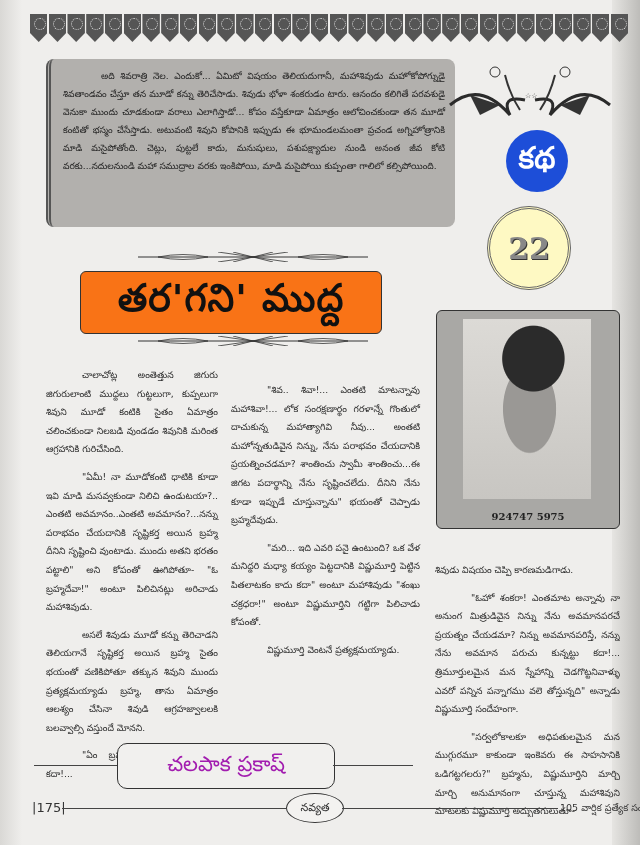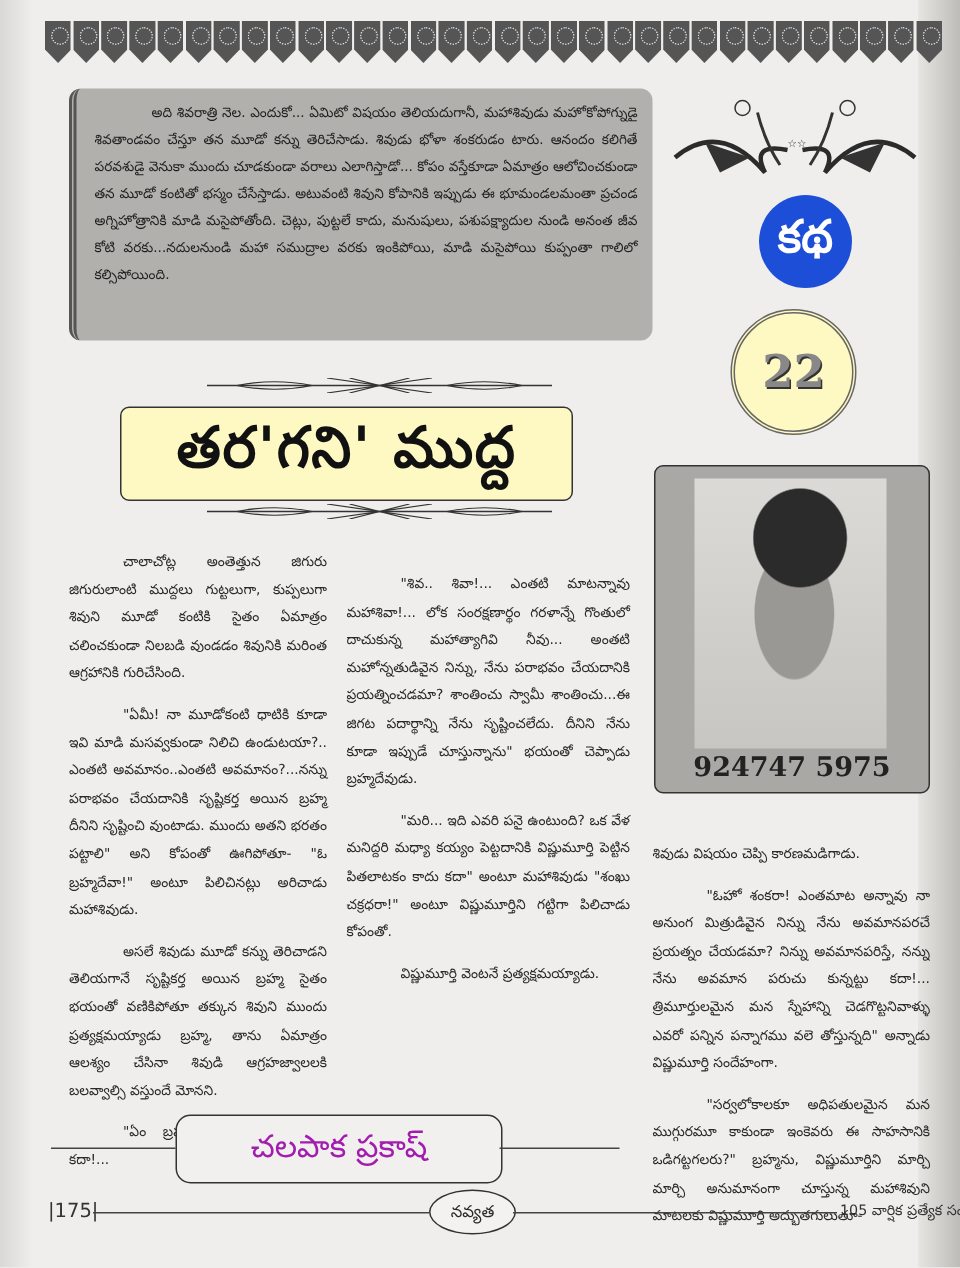--- a/index.html
+++ b/index.html
@@ -15,47 +15,47 @@
 
   
   .top-border { position:absolute; left:30px; top:14px; width:598px; height:32px; display:flex; gap:1.3px; }
   .shield { width:17.6px; height:28px; background:#555;
     clip-path:polygon(0 0,100% 0,100% 68%,50% 100%,0 68%); position:relative; }
   .shield::after { content:""; position:absolute; left:4px; top:4px; width:10px; height:10px;
     border-radius:50%; border:1px dotted #ddd; }
 
   
   .intro-box { position:absolute; left:46px; top:59px; width:384px; height:168px;
-    background:#b2b0ad; border-radius:8px; border-left:5px double #555; }
+    background:#b2b0ad; border-radius:8px; border-left:5px double #555;padding-left:20px; }
   .intro-text { position:absolute; left:12px; top:8px; right:10px; font-size:9.1px; line-height:18px;
     color:#1e1e1e; text-align:justify; text-indent:38px; }
 
   
   .emblem { position:absolute; left:440px; top:60px; width:180px; height:130px; }
   .katha-circle { position:absolute; left:66px; top:70px; width:62px; height:62px; border-radius:50%;
     background:#1d4ed8; color:#fff; font-size:30px; font-weight:bold; display:flex;
     align-items:center; justify-content:center; }
   .number-badge { position:absolute; left:487px; top:206px; width:78px; height:78px; border-radius:50%;
     border:3px double #666; background:#fef9c3; display:flex; align-items:center; justify-content:center; }
   .number-badge span { font-size:30px; font-weight:bold; color:#888; text-shadow:1px 1px 0 #333; font-family:"DejaVu Serif", serif; }
 
   
   .title-box { position:absolute; left:80px; top:271px; width:300px; height:61px; border:1.5px solid #333; border-radius:6px;
-    display:flex; align-items:center; justify-content:center; background:#fef9c3; }
+    display:flex; align-items:center; justify-content:center; background:#f97316; }
   .title-text { font-size:38px; font-weight:bold; color:#111; letter-spacing:1px; }
   .flourish { position:absolute; height:10px; }
   .flourish line, .flourish path { stroke:#333; fill:none; }
 
   
   .photo-frame { position:absolute; left:436px; top:310px; width:182px; height:217px; border:1.5px solid #333; border-radius:6px; background:#a9a8a5; }
   .photo { position:absolute; left:26px; top:8px; width:128px; height:180px; background:
     radial-gradient(ellipse 40% 30% at 55% 22%, #2b2b2b 60%, transparent 62%),
     radial-gradient(ellipse 34% 40% at 52% 50%, #9a9895 60%, transparent 62%),
     linear-gradient(#dcdad6,#c8c6c2); }
-  .phone { position:absolute; left:0; right:0; bottom:6px; text-align:center; font-family:"DejaVu Serif", serif; font-weight:bold; font-size:18px; color:#222; }
+  .phone { position:absolute; left:0; right:0; bottom:6px; text-align:center; font-family:"DejaVu Serif", serif; font-weight:bold; font-size:10px; color:#222; }
 
   
   .col { position:absolute; font-size:9.2px; line-height:18.6px; color:#2a2a2a; text-align:justify; }
   .col p { margin:0; }
   .col .ind { text-indent:36px; }
   .gap { height:9px; }
 
   
   .author-box { position:absolute; left:117px; top:743px; width:216px; height:44px; border:1.2px solid #333; border-radius:10px;
     display:flex; align-items:center; justify-content:center; background:#f1f0ee; }

